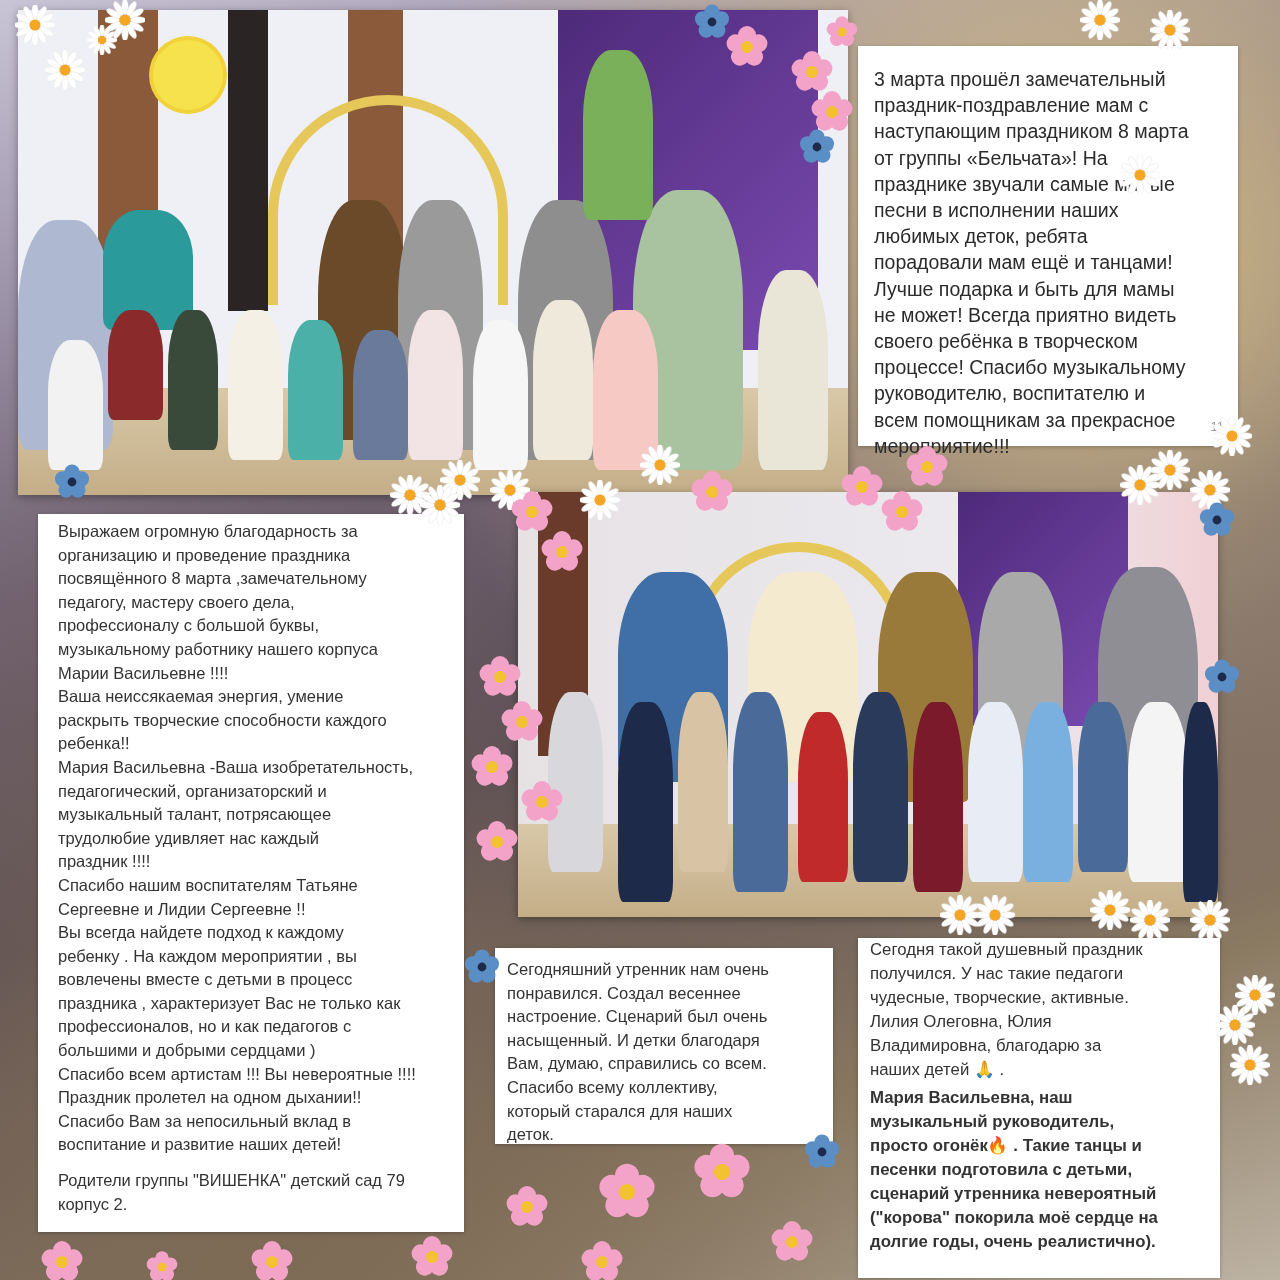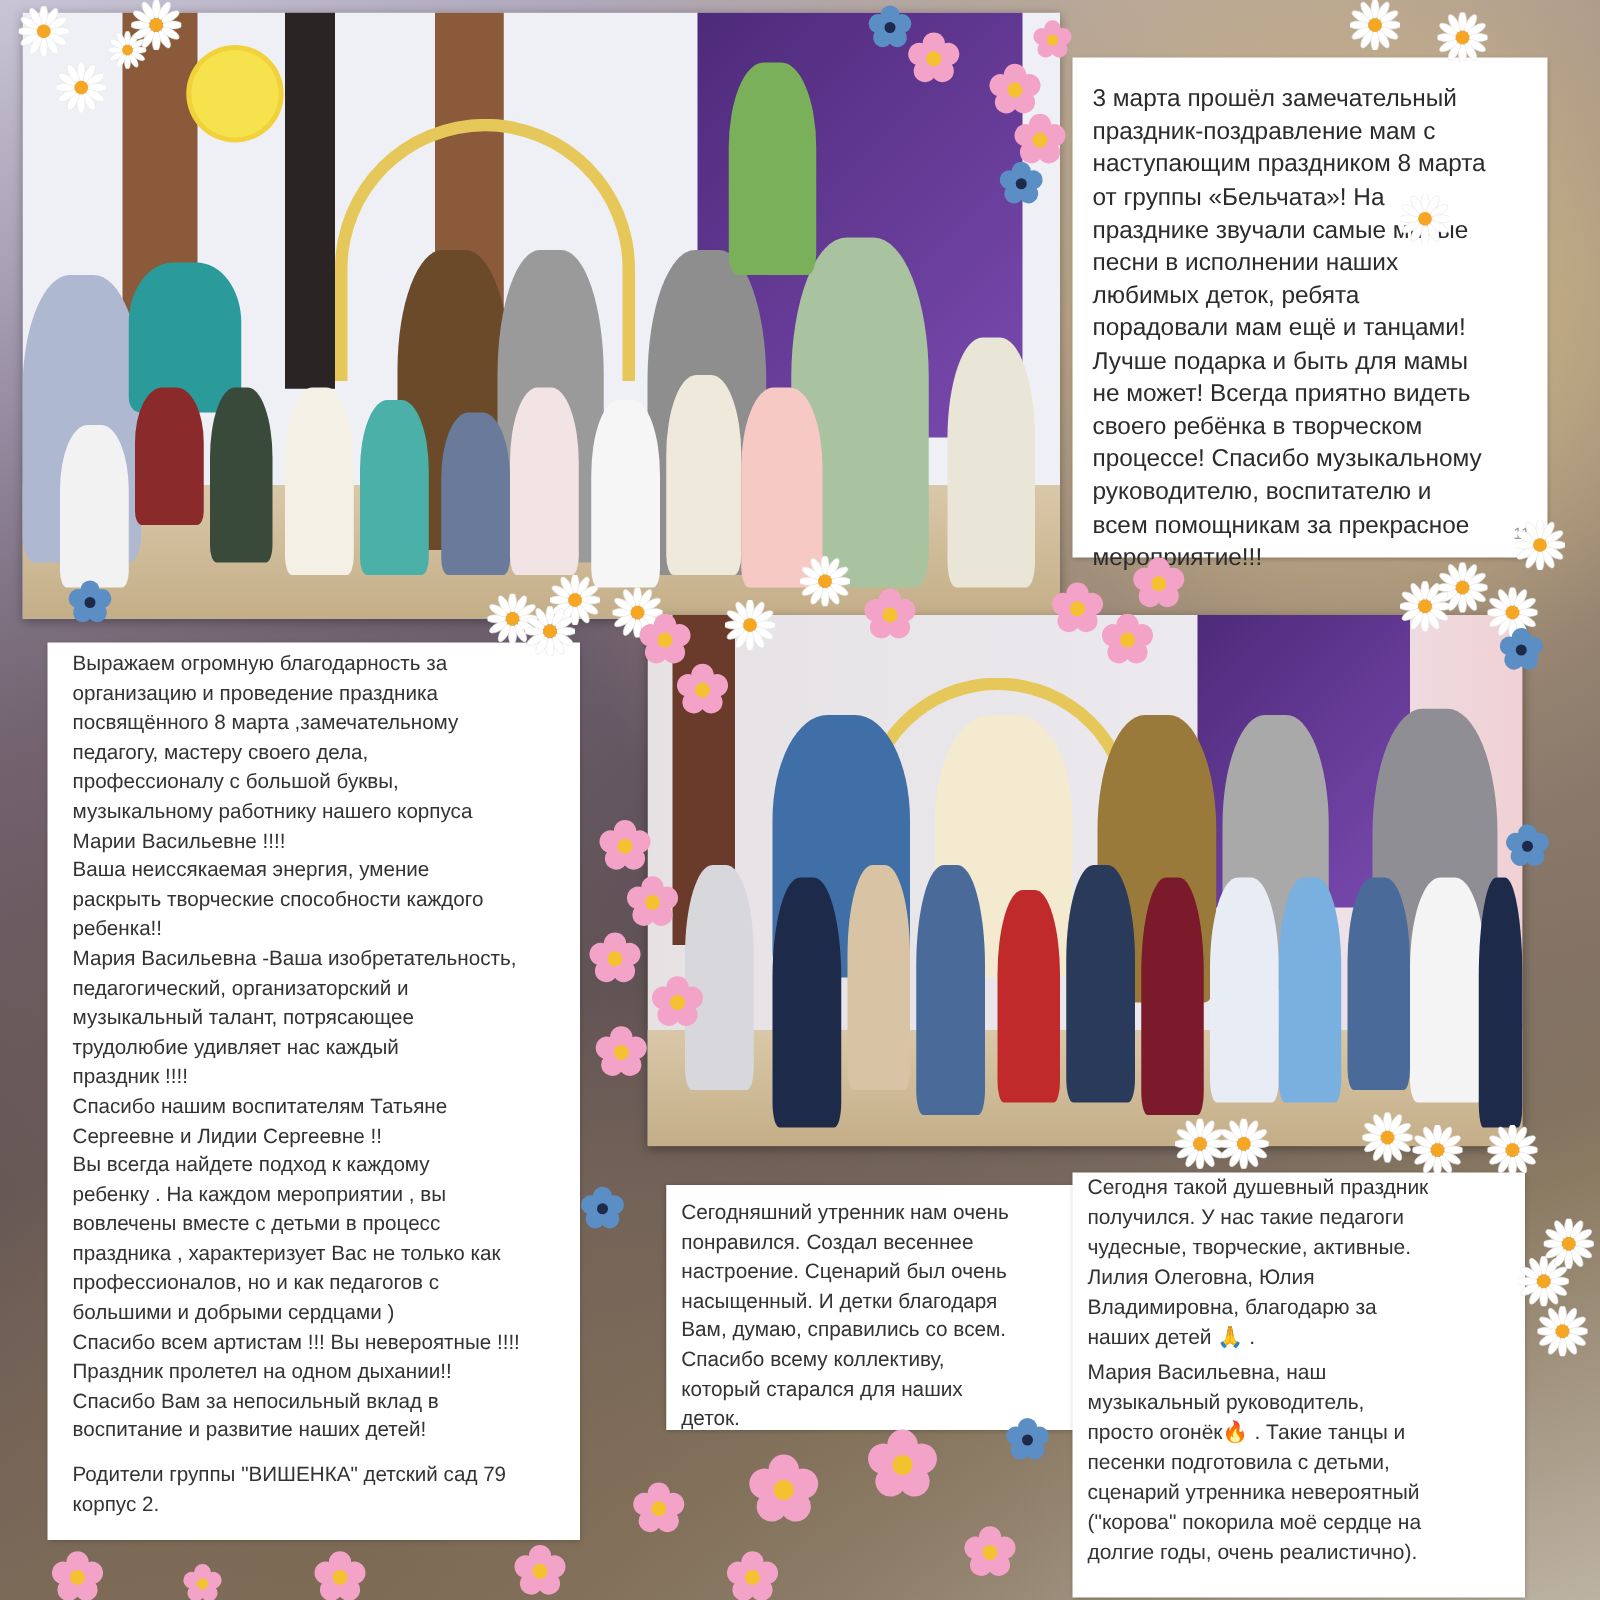--- a/index.html
+++ b/index.html
@@ -21,23 +21,23 @@
 
     .textbox {
       position: absolute; background: #ffffff; color: #2b2b2b;
       box-shadow: 0 1px 4px rgba(0,0,0,0.25);
       box-sizing: border-box;
     }
     .textbox p { margin: 0; white-space: pre-line; }
     .tb1 { left: 858px; top: 46px; width: 380px; height: 400px; padding: 20px 10px 0 16px; font-size: 19.5px; line-height: 26.2px; }
     .tb2 { left: 38px; top: 514px; width: 426px; height: 718px; padding: 6px 10px 0 20px; font-size: 16.5px; line-height: 23.6px; color:#333; }
     .tb2 .sig { margin-top: 12px; }
-    .tb3 { left: 495px; top: 948px; width: 338px; height: 196px; padding: 10px 10px 0 12px; font-size: 16.6px; line-height: 23.6px; color:#333;margin-left:38px; }
+    .tb3 { left: 495px; top: 948px; width: 338px; height: 196px; padding: 10px 10px 0 12px; font-size: 16.6px; line-height: 23.6px; color:#333; }
     .tb4 { left: 858px; top: 938px; width: 362px; height: 340px; padding: 0 10px 0 12px; font-size: 16.8px; line-height: 24px; color:#333; }
-    .tb4 .gap { margin-top: 4px; }
+    .tb4 .gap { margin-top: 4px; font-weight: bold; }
     .pagenum { position: absolute; right: 14px; bottom: 6px; font-size: 13px; color: #9a9a9a; }
 
     .flower { position: absolute; width: 44px; height: 44px; }
     .flower.daisy { width: 40px; height: 40px; }
     .flower.sm { transform: scale(0.75); }
     .flower.lg { transform: scale(1.35); }
   </style>
 </head>
 <body>
 

